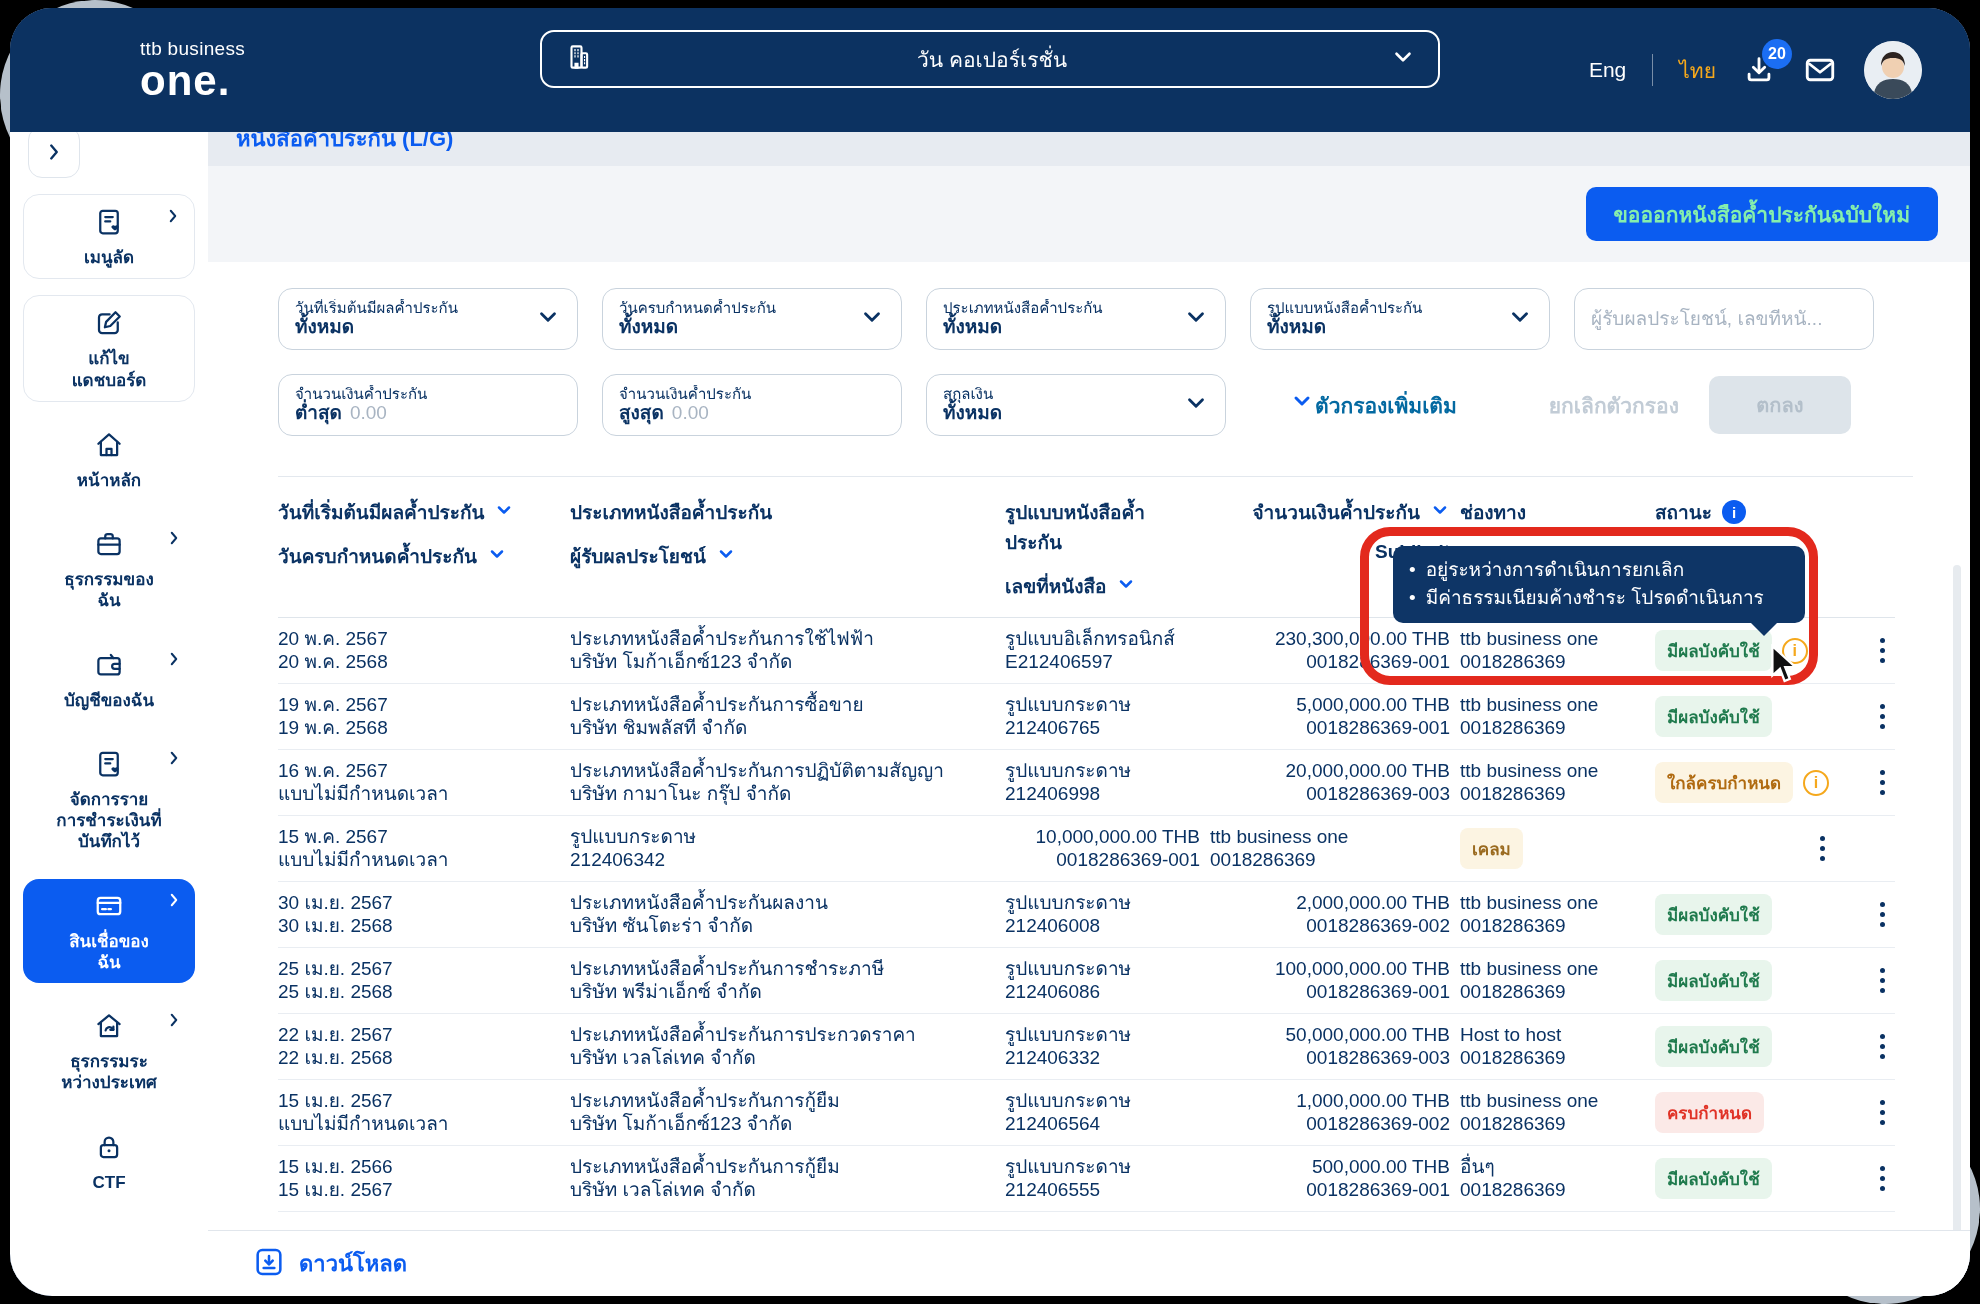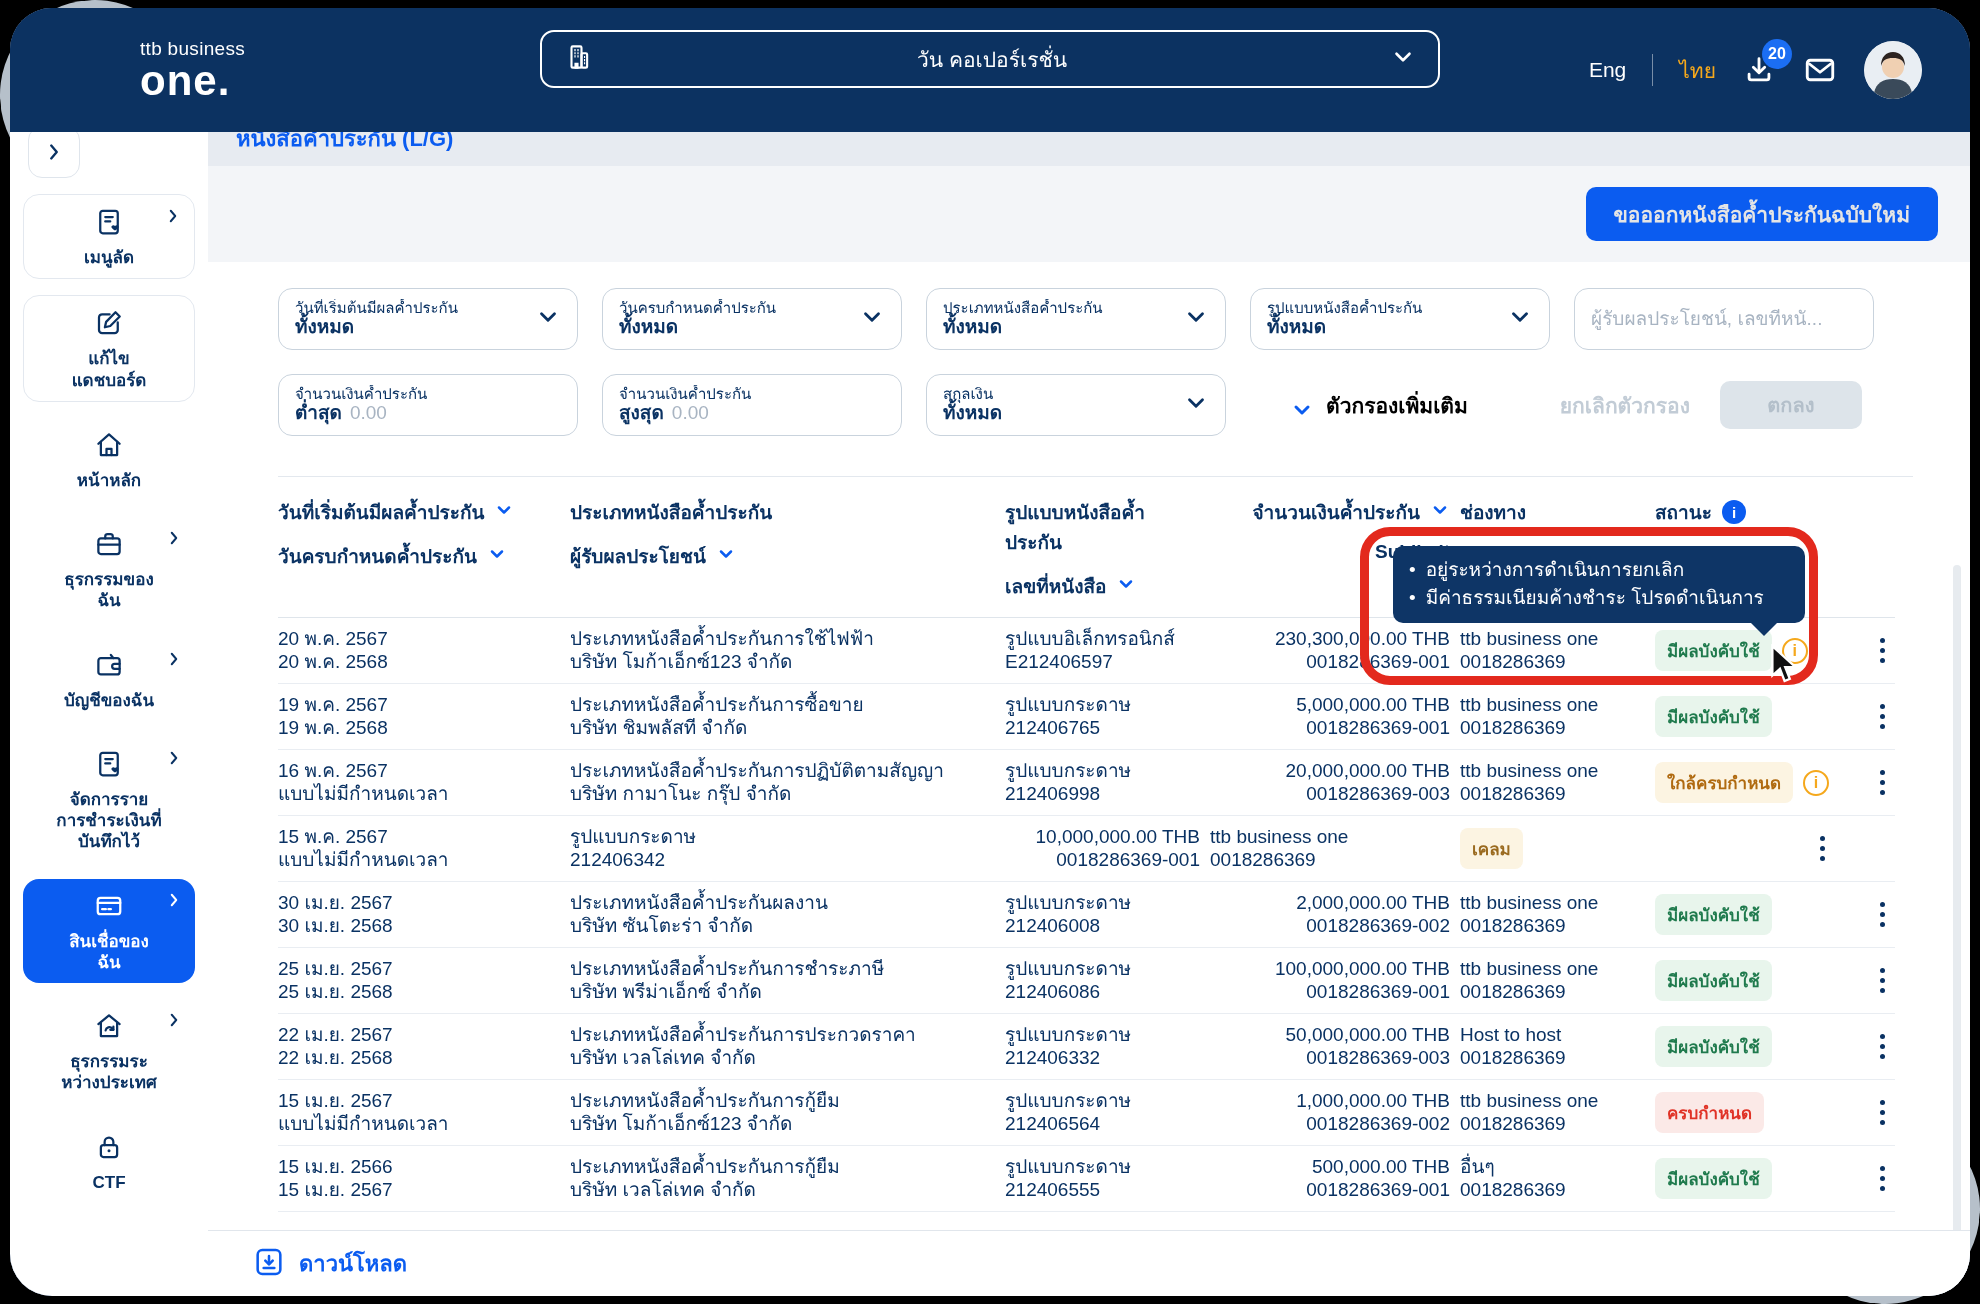--- a/index.html
+++ b/index.html
@@ -39,39 +39,39 @@
   .side-item.active { background:#0b5cf0; color:#fff; }
   .side-label { font-size:17px; font-weight:600; line-height:1.25; margin-top:6px; white-space:pre-line; }
   .side-chev { position:absolute; top:12px; right:12px; }
 
   
   .main { position:absolute; top:102px; left:198px; right:0; bottom:0; background:#fff; }
   .title-strip { height:56px; background:#e7ebf1; display:flex; align-items:center; padding-left:28px; }
   .page-title { color:#0b5cf0; font-size:22px; font-weight:800; }
   .band { height:96px; background:#f3f5f8; position:relative; }
   .new-btn { position:absolute; right:32px; top:21px; height:54px; background:#0b5cf0; border:none; border-radius:10px;
-             color:#e5e5e5; font-size:21px; font-weight:700; padding:0 28px; cursor:pointer; font-family:inherit; }
+             color:#86efac; font-size:21px; font-weight:700; padding:0 28px; cursor:pointer; font-family:inherit; }
 
   .panel { position:absolute; top:152px; left:0; right:0; bottom:66px; background:#fff; }
   .filters { padding:26px 0 0 70px; }
   .filter-row { display:flex; gap:24px; align-items:center; }
   .filter-row + .filter-row { margin-top:24px; }
   .fbox { flex:0 0 300px; height:62px; border:1.5px solid #c9d3dd; border-radius:14px; display:flex; align-items:center;
           padding:0 16px; cursor:pointer; background:#fff; }
   .fcol { flex:1; overflow:hidden; }
   .flabel { font-size:15px; color:#0a3263; line-height:1.15; }
   .fvalue { font-size:19px; font-weight:700; color:#0a3263; line-height:1.2; display:flex; align-items:baseline; gap:8px; }
   .fvalue input { border:none; outline:none; background:transparent; font:inherit; color:#0a3263; width:100px; }
   .fbox input::placeholder, .search-input::placeholder { color:#a8b4c2; font-weight:400; }
   .search-input { width:100%; border:none; outline:none; background:transparent; font-family:inherit; font-size:19px; color:#0a3263; }
   .chev-down { flex:0 0 auto; color:#0a3263; }
   .row2-right { display:flex; align-items:center; margin-left:40px; }
-  .more-link { display:flex; align-items:flex-end; gap:12px; color:#000000; font-size:21px; font-weight:800; cursor:pointer; }
+  .more-link { display:flex; align-items:flex-start; gap:1px; color:#0369a1; font-size:21px; font-weight:800; cursor:pointer; }
   .clear-btn { margin-left:92px; color:#c2ccd6; font-size:21px; font-weight:700; background:none; border:none; cursor:pointer; font-family:inherit; }
-  .apply-btn { margin-left:30px; width:142px; height:48px; background:#dde4ea; color:#b3bfca; font-size:20px; font-weight:700;
+  .apply-btn { margin-left:30px; width:142px; height:58px; background:#dde4ea; color:#b3bfca; font-size:20px; font-weight:700;
                border:none; border-radius:10px; font-family:inherit; }
   .divider { margin:40px 57px 0 70px; height:1px; background:#e3e8ee; }
 
   
   .tgrid { display:grid; grid-template-columns:282px 425px 195px 240px 185px 180px 1fr; column-gap:10px; }
   .thead { margin-left:70px; width:1617px; padding:20px 0 16px; border-bottom:1px solid #dfe5eb; color:#0a3263; }
   .th .l1, .th .l2 { font-size:19px; font-weight:700; display:flex; align-items:center; gap:10px; }
   .th .l2 { margin-top:14px; }
   .th.right .l1, .th.right .l2 { justify-content:flex-end; }
   .sort { color:#0b5cf0; }

